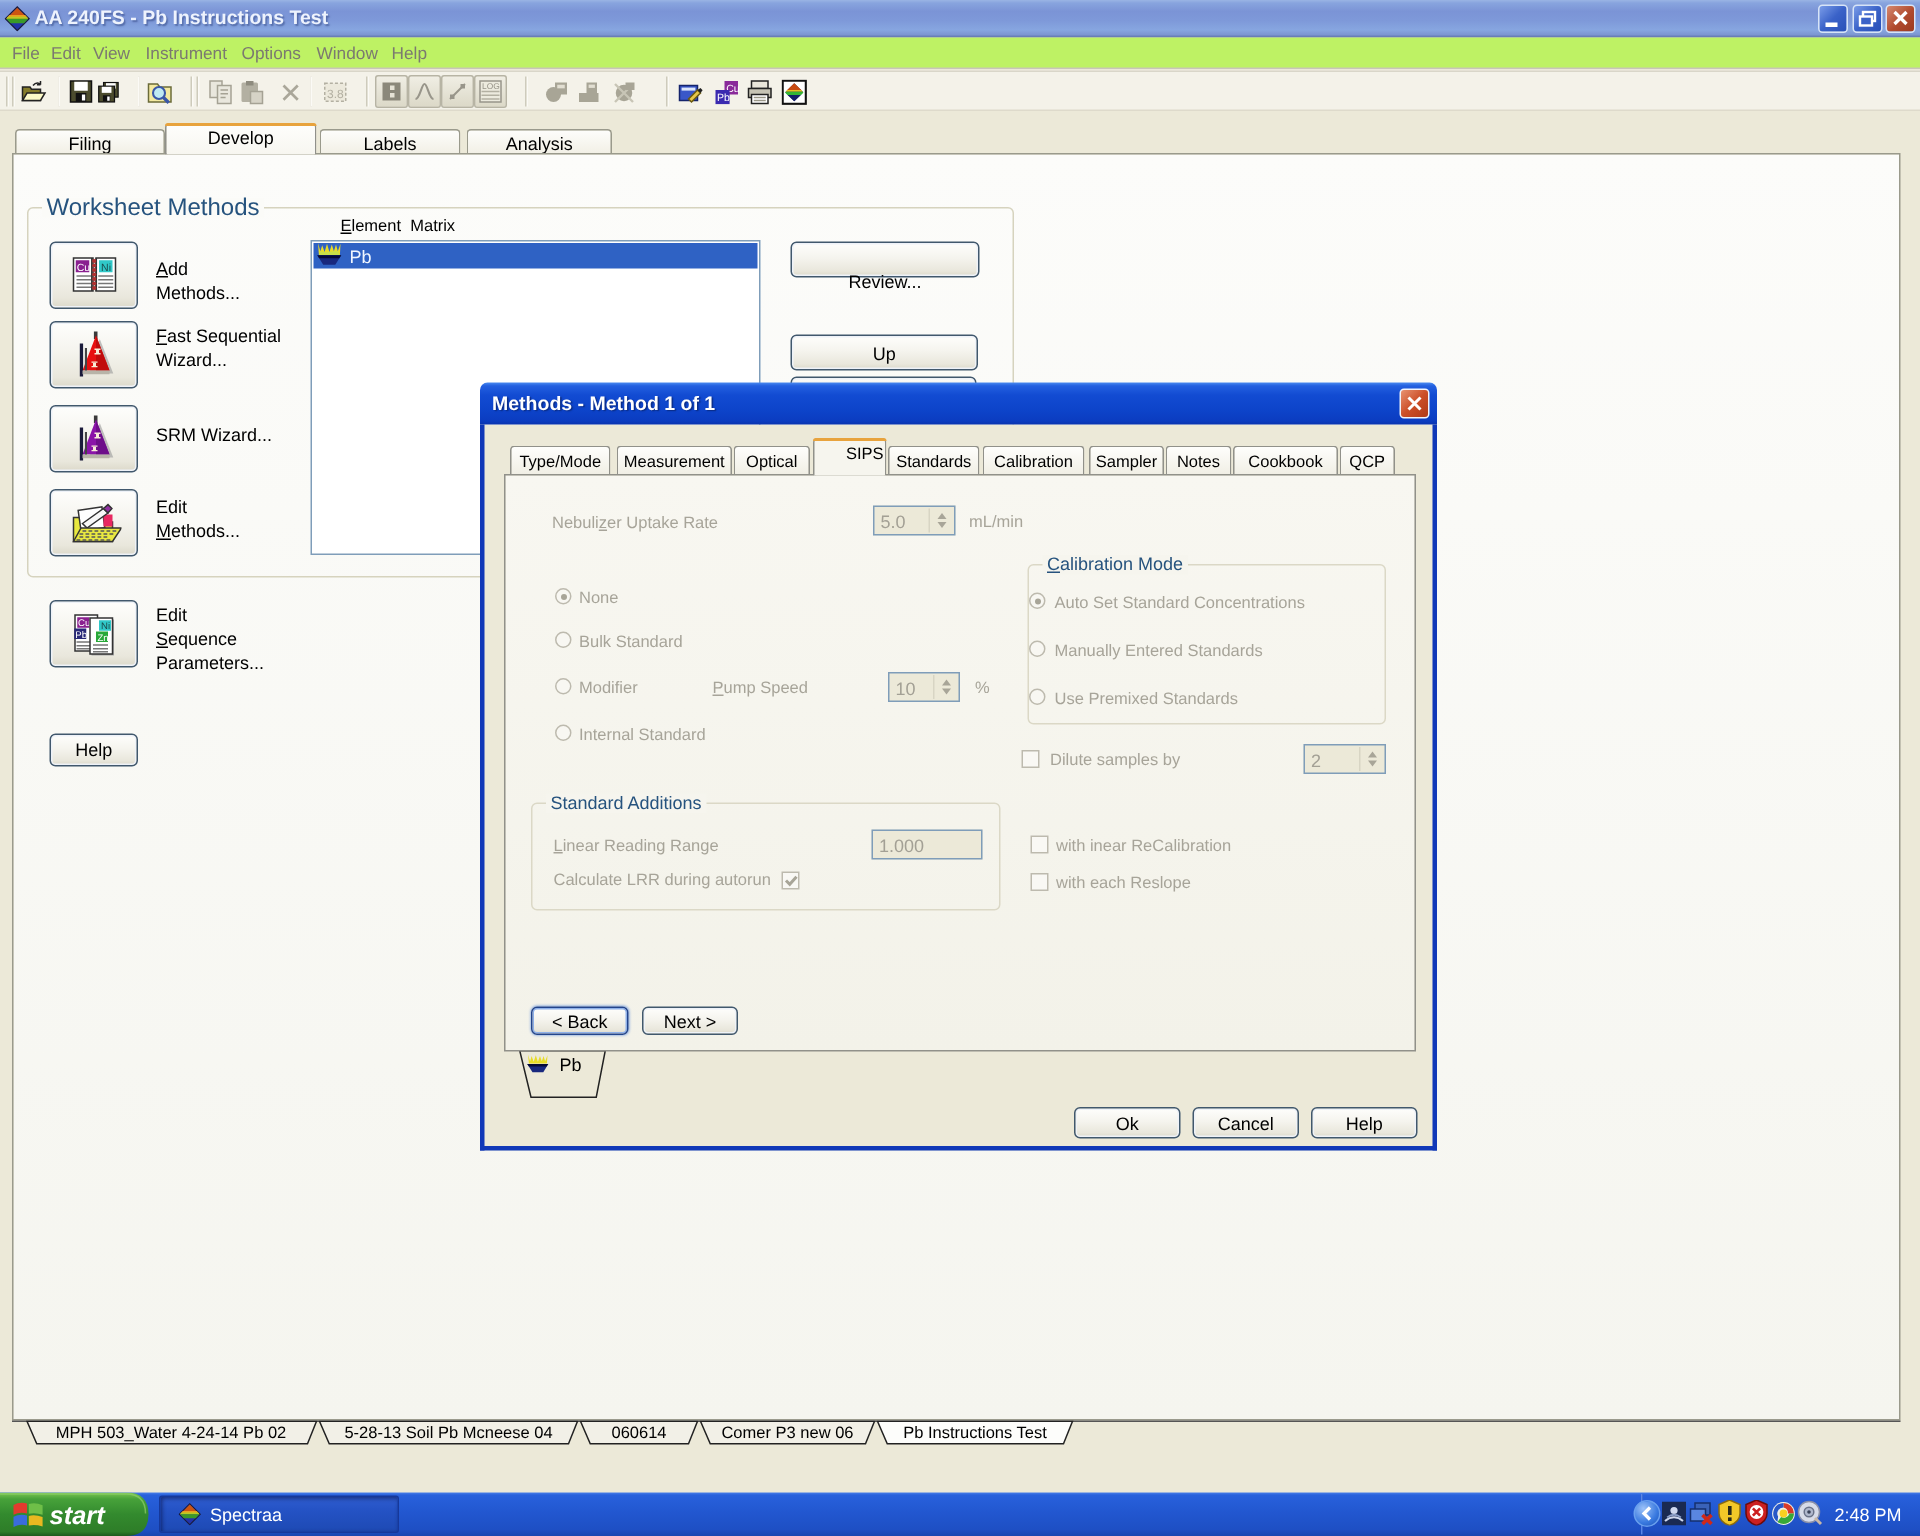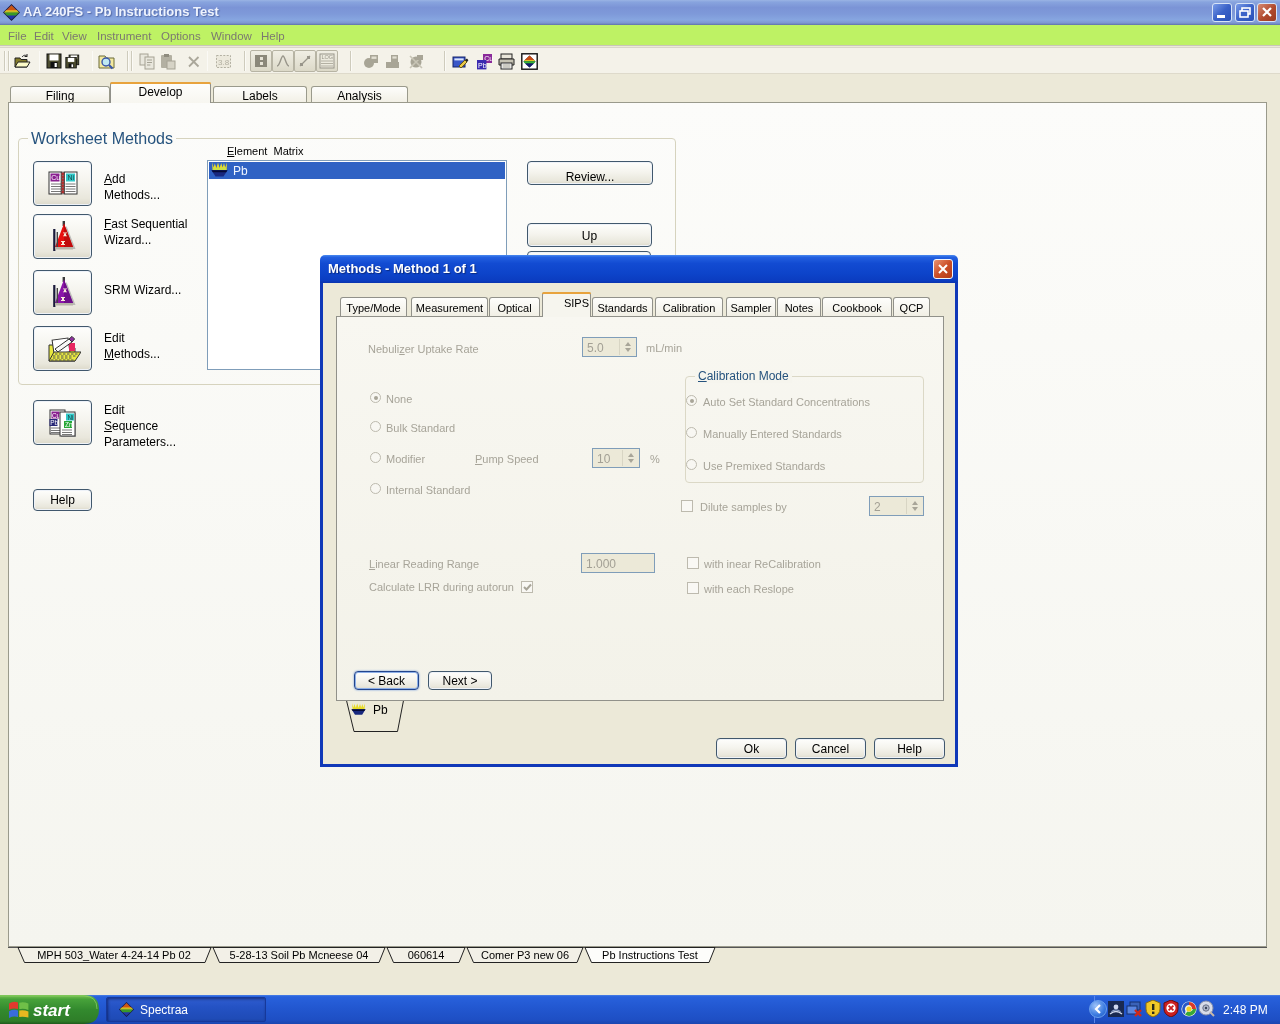--- a/index.html
+++ b/index.html
@@ -318,21 +318,21 @@
     <svg width="17" height="16" viewBox="0 0 17 16" style="position:absolute; left:2px; top:0px">
       <path d="M1 0 L2.6 5.5 L3.8 1.5 L5.4 6 L7 0.5 L8.6 6 L10.2 1 L11.6 5.5 L13 1 L14.2 5.5 L16 0.5 L15.6 8 L1.6 8 Z" fill="#e8dc28"></path>
       <path d="M2.6 5.5 L5.4 6 L8.6 6 L11.6 5.5 L14.2 5.5 L15.6 8 L1.6 8 Z" fill="#c8e048"></path>
       <path d="M0.5 8.2 L16.5 8.2 L12.5 14.5 L4.5 14.5 Z" fill="#18287e"></path>
       <path d="M0.5 8.2 L16.5 8.2 L15.2 10.2 L1.8 10.2 Z" fill="#050a38"></path>
     </svg>
     <span style="position:absolute; left:24px; top:2px;">Pb</span>
   </div>
 </div>
 
-<div class="abs xpbtn" style="left:527px; top:161px; width:126px; height:24px; padding-top:8px;">Review...</div>
+<div class="abs xpbtn" style="left:527px; top:161px; width:126px; height:24px; padding-top:19px;">Review...</div>
 <div class="abs xpbtn" style="left:527px; top:223px; width:125px; height:24px; padding-top:5px;">Up</div>
 <div class="abs xpbtn" style="left:527px; top:251px; width:124px; height:10px;"></div>
 
 <div class="abs xpbtn iconbtn" style="top:400px">
   <svg width="32" height="32" viewBox="0 0 32 32">
     <rect x="3" y="3" width="15" height="24" fill="#fff" stroke="#333"></rect>
     <rect x="4.5" y="4.5" width="8" height="7" fill="#8a2090"></rect>
       <text x="5" y="10.6" font-size="6.4" fill="#fff" font-family="Liberation Sans">Cu</text>
     <rect x="2.5" y="12" width="8" height="7" fill="#282878"></rect>
       <text x="3.2" y="18" font-size="6.4" fill="#fff" font-family="Liberation Sans">Pb</text>
@@ -403,20 +403,23 @@
     <div class="rad" style="left:349px; top:142px;"></div>
       <div class="abs gray" style="left:366px; top:143px; font-size:11px;">Use Premixed Standards</div>
 
     <div class="chk" style="left:344px; top:183px;"></div>
     <div class="abs gray" style="left:363px; top:184px; font-size:11px;">Dilute samples by</div>
     <div class="spin" style="left:532px; top:179px; width:55px;">
         <i>2</i>
         <div class="ud"></div>
       </div>
 
+    <div class="dgrp" style="left:17px; top:218px; width:313px; height:72px;">
+        <b>Standard Additions</b>
+      </div>
     <div class="abs gray" style="left:32px; top:241px; font-size:11px;"><span style="text-decoration:underline">L</span>inear Reading Range</div>
     <div class="spin" style="left:244px; top:236px; width:74px;">
         <i>1.000</i>
       </div>
     <div class="abs gray" style="left:32px; top:264px; font-size:11px;">Calculate LRR during autorun</div>
     <div class="chk" style="left:184px; top:264px;"><svg width="11" height="11">
           <path d="M2 5 L4.5 7.5 L9 2.5" stroke="#a8a598" stroke-width="2" fill="none"></path>
         </svg></div>
 
     <div class="chk" style="left:350px; top:240px;"></div>

